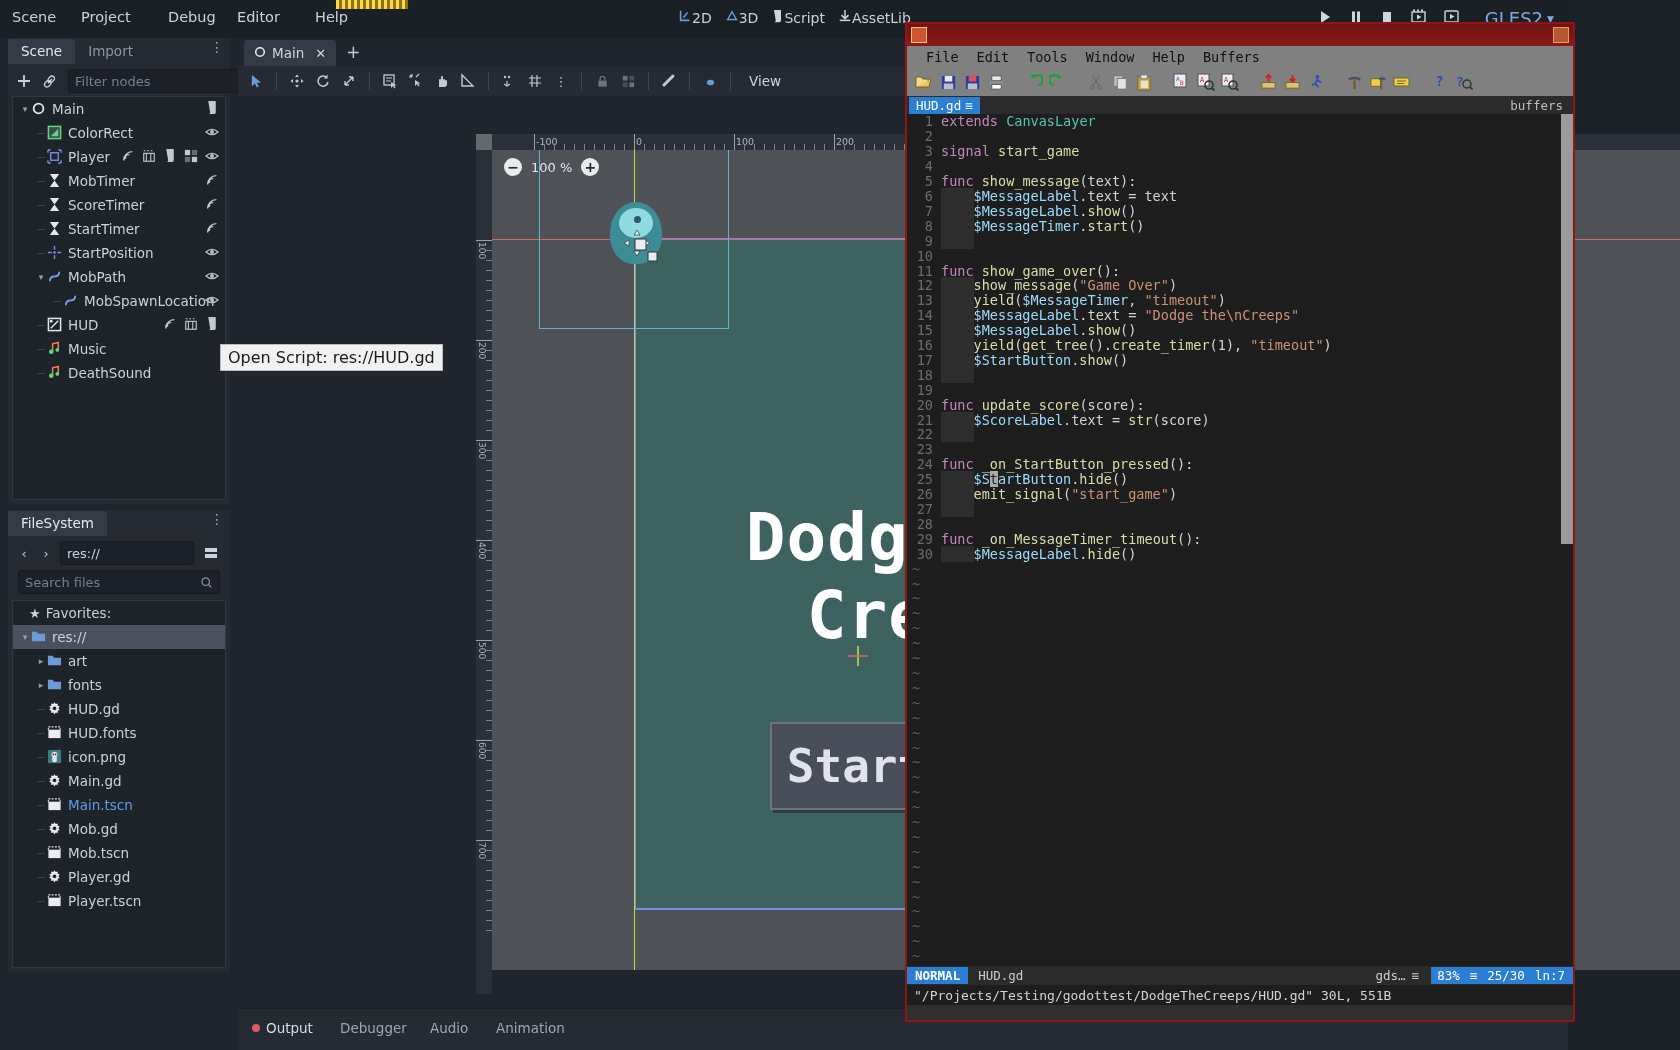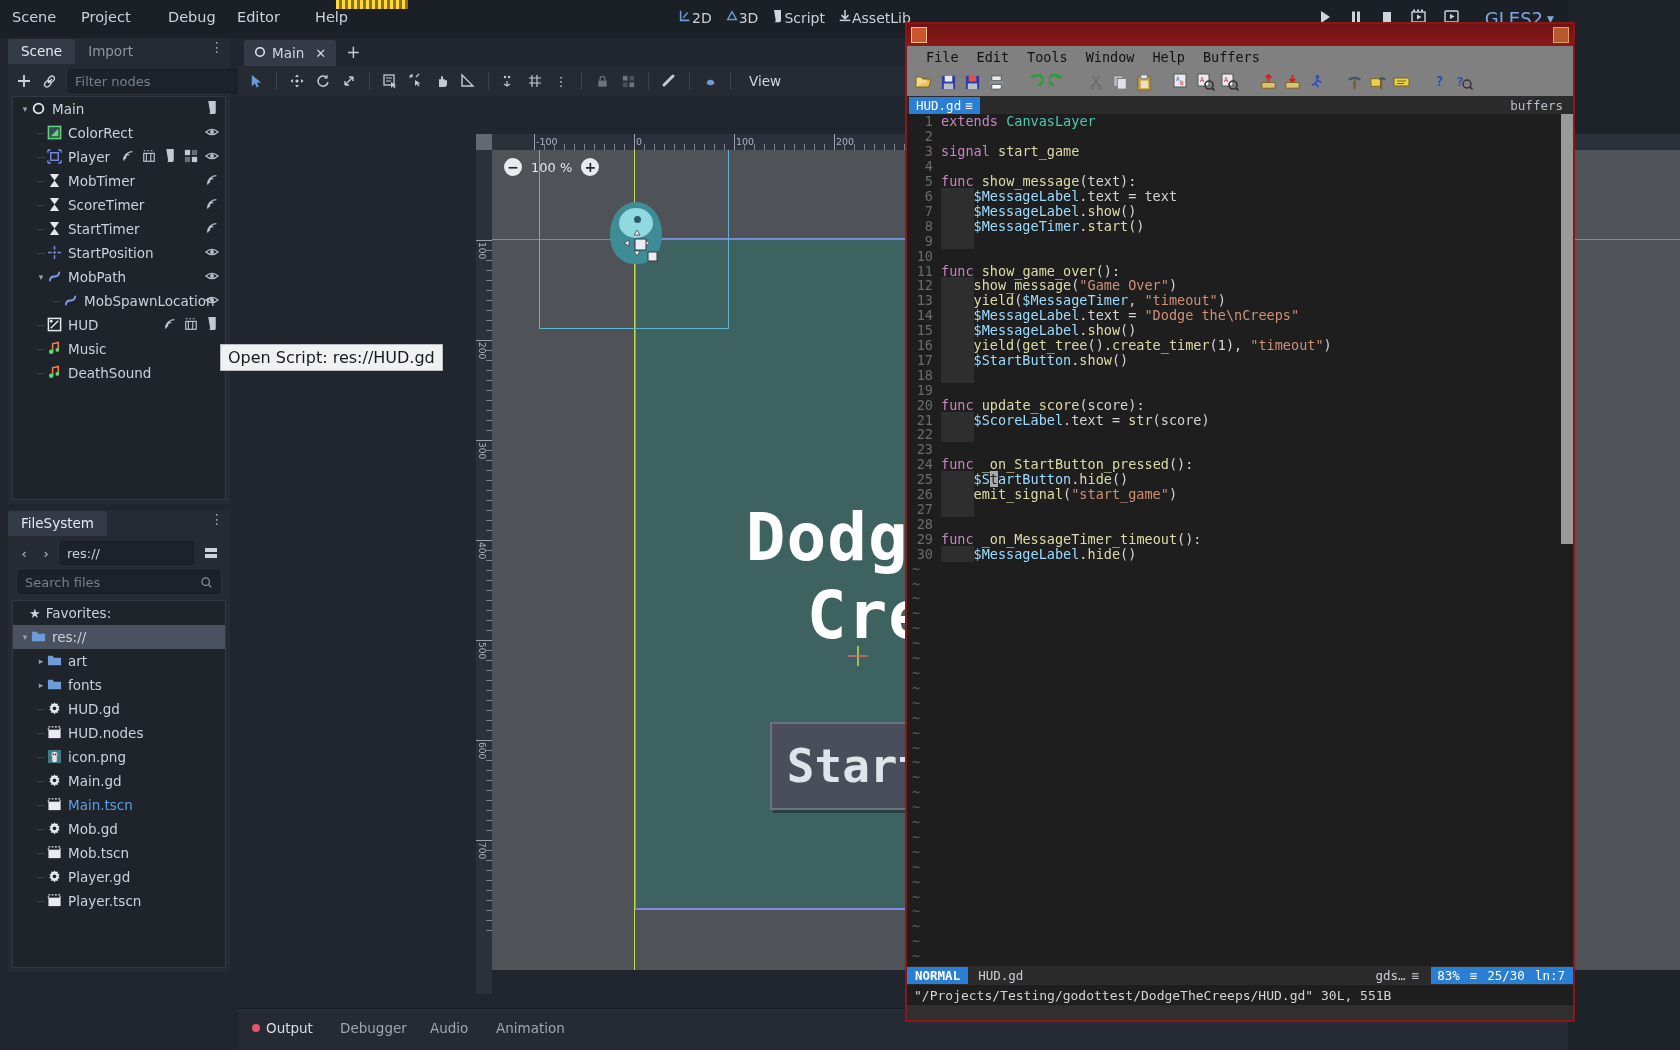--- a/index.html
+++ b/index.html
@@ -455,21 +455,21 @@
                 <circle cx="8" cy="7.8" r="2" fill="#1f242b"></circle>
               </svg></span>
             <span class="tname">HUD.gd</span>
           </div>
           <div class="trow" style="padding-left: 22px;">
             <span class="arrow"><span style="color:#4a5260">—</span></span>
             <span class="sicon"><svg width="15" height="15" viewBox="0 0 16 16">
                 <rect x="1.5" y="5" width="13" height="9" fill="#e8ebf0"></rect>
                 <path d="M1.5 2 H3.5 M5 2 H7 M8.5 2 H10.5 M12 2 H14 M1.5 3.4 V5 M14 3.4 V5" stroke="#e8ebf0" stroke-width="1.4"></path>
               </svg></span>
-            <span class="tname">HUD.nodes</span>
+            <span class="tname">HUD.fonts</span>
           </div>
           <div class="trow" style="padding-left: 22px;">
             <span class="arrow"><span style="color:#4a5260">—</span></span>
             <span class="sicon"><svg width="15" height="15" viewBox="0 0 16 16">
                 <rect x="1" y="1" width="14" height="14" fill="#3e7b84"></rect>
                 <circle cx="8" cy="6" r="3.2" fill="#e0e3e8"></circle>
                 <rect x="5.5" y="8" width="5" height="6" rx="2" fill="#e0e3e8"></rect>
                 <circle cx="6.8" cy="5.8" r=".9" fill="#333"></circle>
                 <circle cx="9.2" cy="5.8" r=".9" fill="#333"></circle>
               </svg></span>

